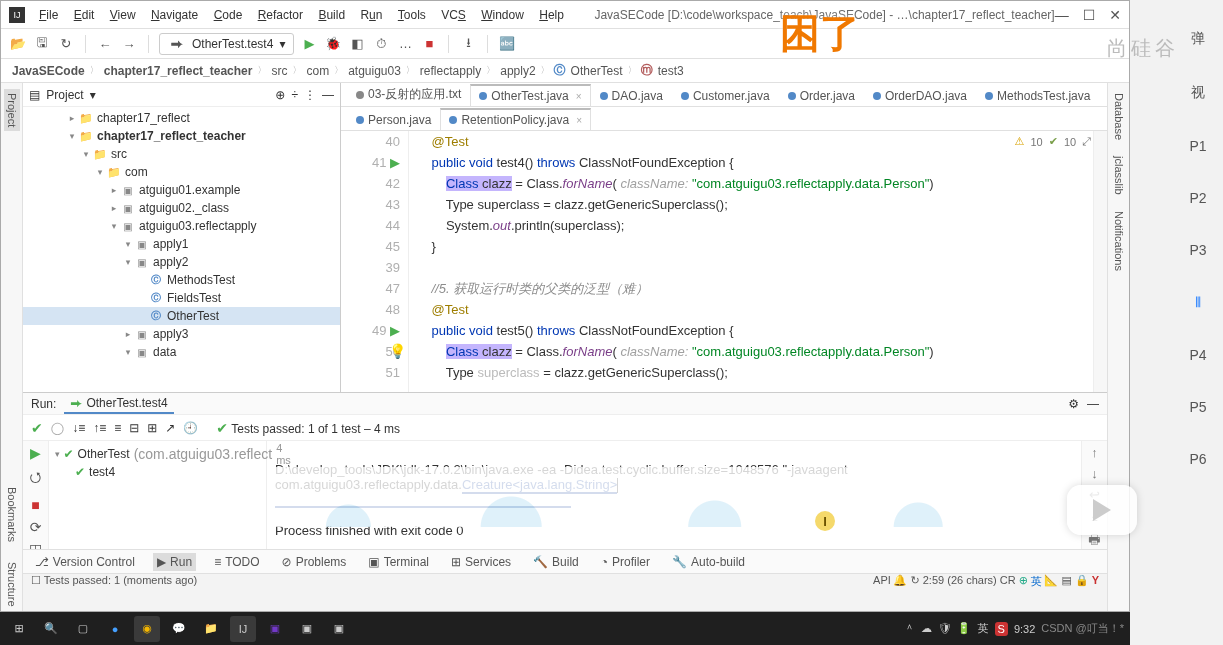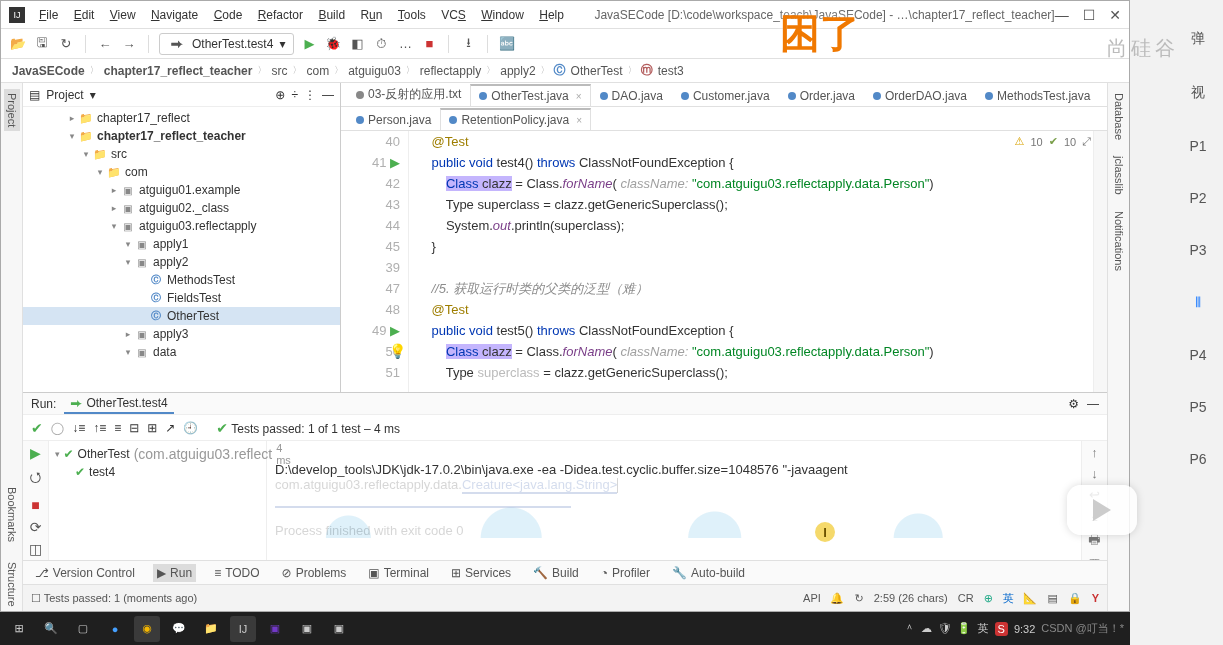--- a/index.html
+++ b/index.html
@@ -98,21 +98,21 @@
       radial-gradient(circle at 55% 100%, #d8eef9 26px, transparent 27px),
       radial-gradient(circle at 80% 100%, #d8eef9 24px, transparent 25px),
       linear-gradient(#fff, #fff);
     opacity: 0.8; pointer-events:none;
   }
   .yellow-cursor { display:inline-flex; width:20px; height:20px; border-radius:50%; background:#f5d96b; align-items:center; justify-content:center; color:#6b5200; font-weight:bold; position:absolute; }
   
   .bottombar { height: 24px; display: flex; align-items: center; padding: 0 8px; gap: 14px; font-size: 12px; border-top: 1px solid #e0e0e0; background: #fafafa; color: #555; }
   .bottombar .item { display: flex; align-items: center; gap: 4px; padding: 2px 4px; }
   .bottombar .active { background: #dcdcdc; }
-  .statusbar { height: 27px; display: flex; align-items: center; padding: 0 8px; gap: 10px; font-size: 11px; border-top: 1px solid #e0e0e0; background: #f3f3f3; color: #555; }
+  .statusbar { height: 38px; display: flex; align-items: flex-start; padding: 0 8px; gap: 3px; font-size: 11px; border-top: 1px solid #e0e0e0; background: #f3f3f3; color: #555; }
   .statusbar .sp { flex: 1; }
   .red { color: #c93030; font-weight: bold; }
   
   .overlay-text { position: absolute; font-size: 40px; font-weight: bold; color: #f07800; text-shadow: 0 0 6px rgba(255,255,255,0.8); pointer-events: none; }
   .watermark { position: absolute; top: 35px; right: 44px; color: #bbb; font-size: 20px; letter-spacing: 4px; pointer-events: none; }
   .play-widget { position: absolute; right: 86px; bottom: 110px; width: 70px; height: 50px; border-radius: 14px; background: rgba(255,255,255,0.85); box-shadow: 0 0 8px rgba(0,0,0,0.15); display:flex; align-items:center; justify-content:center; }
   .play-widget::after { content:""; border-left: 18px solid #ccc; border-top: 11px solid transparent; border-bottom: 11px solid transparent; }
   .sidebar-right { position: absolute; right: 0; top: 0; width: 50px; height: 100%; display: flex; flex-direction: column; align-items: center; padding-top: 30px; gap: 36px; color: #555; font-size: 14px; }
   .sidebar-right .bars { color:#1677ff; }
   .taskbar { position: absolute; left: 0; bottom: 0; width: 1130px; height: 33px; background: #1f1f1f; display: flex; align-items: center; padding: 0 6px; gap: 6px; color:#ccc; font-size:11px;}

